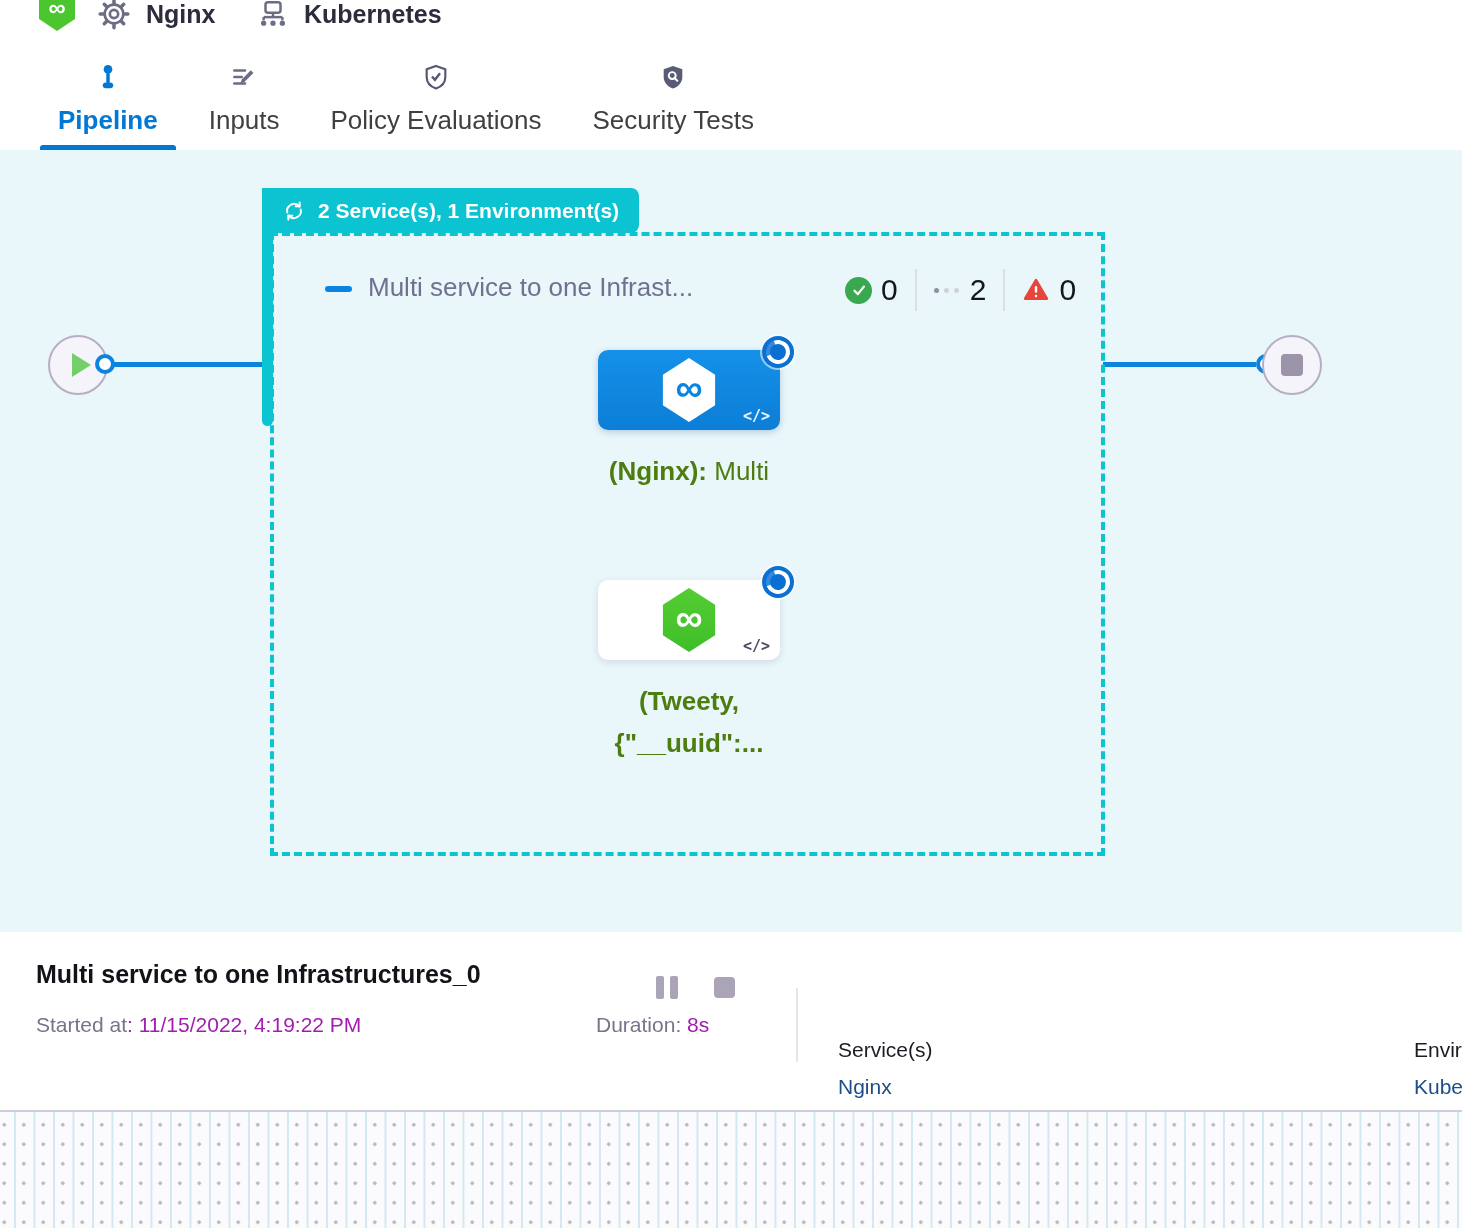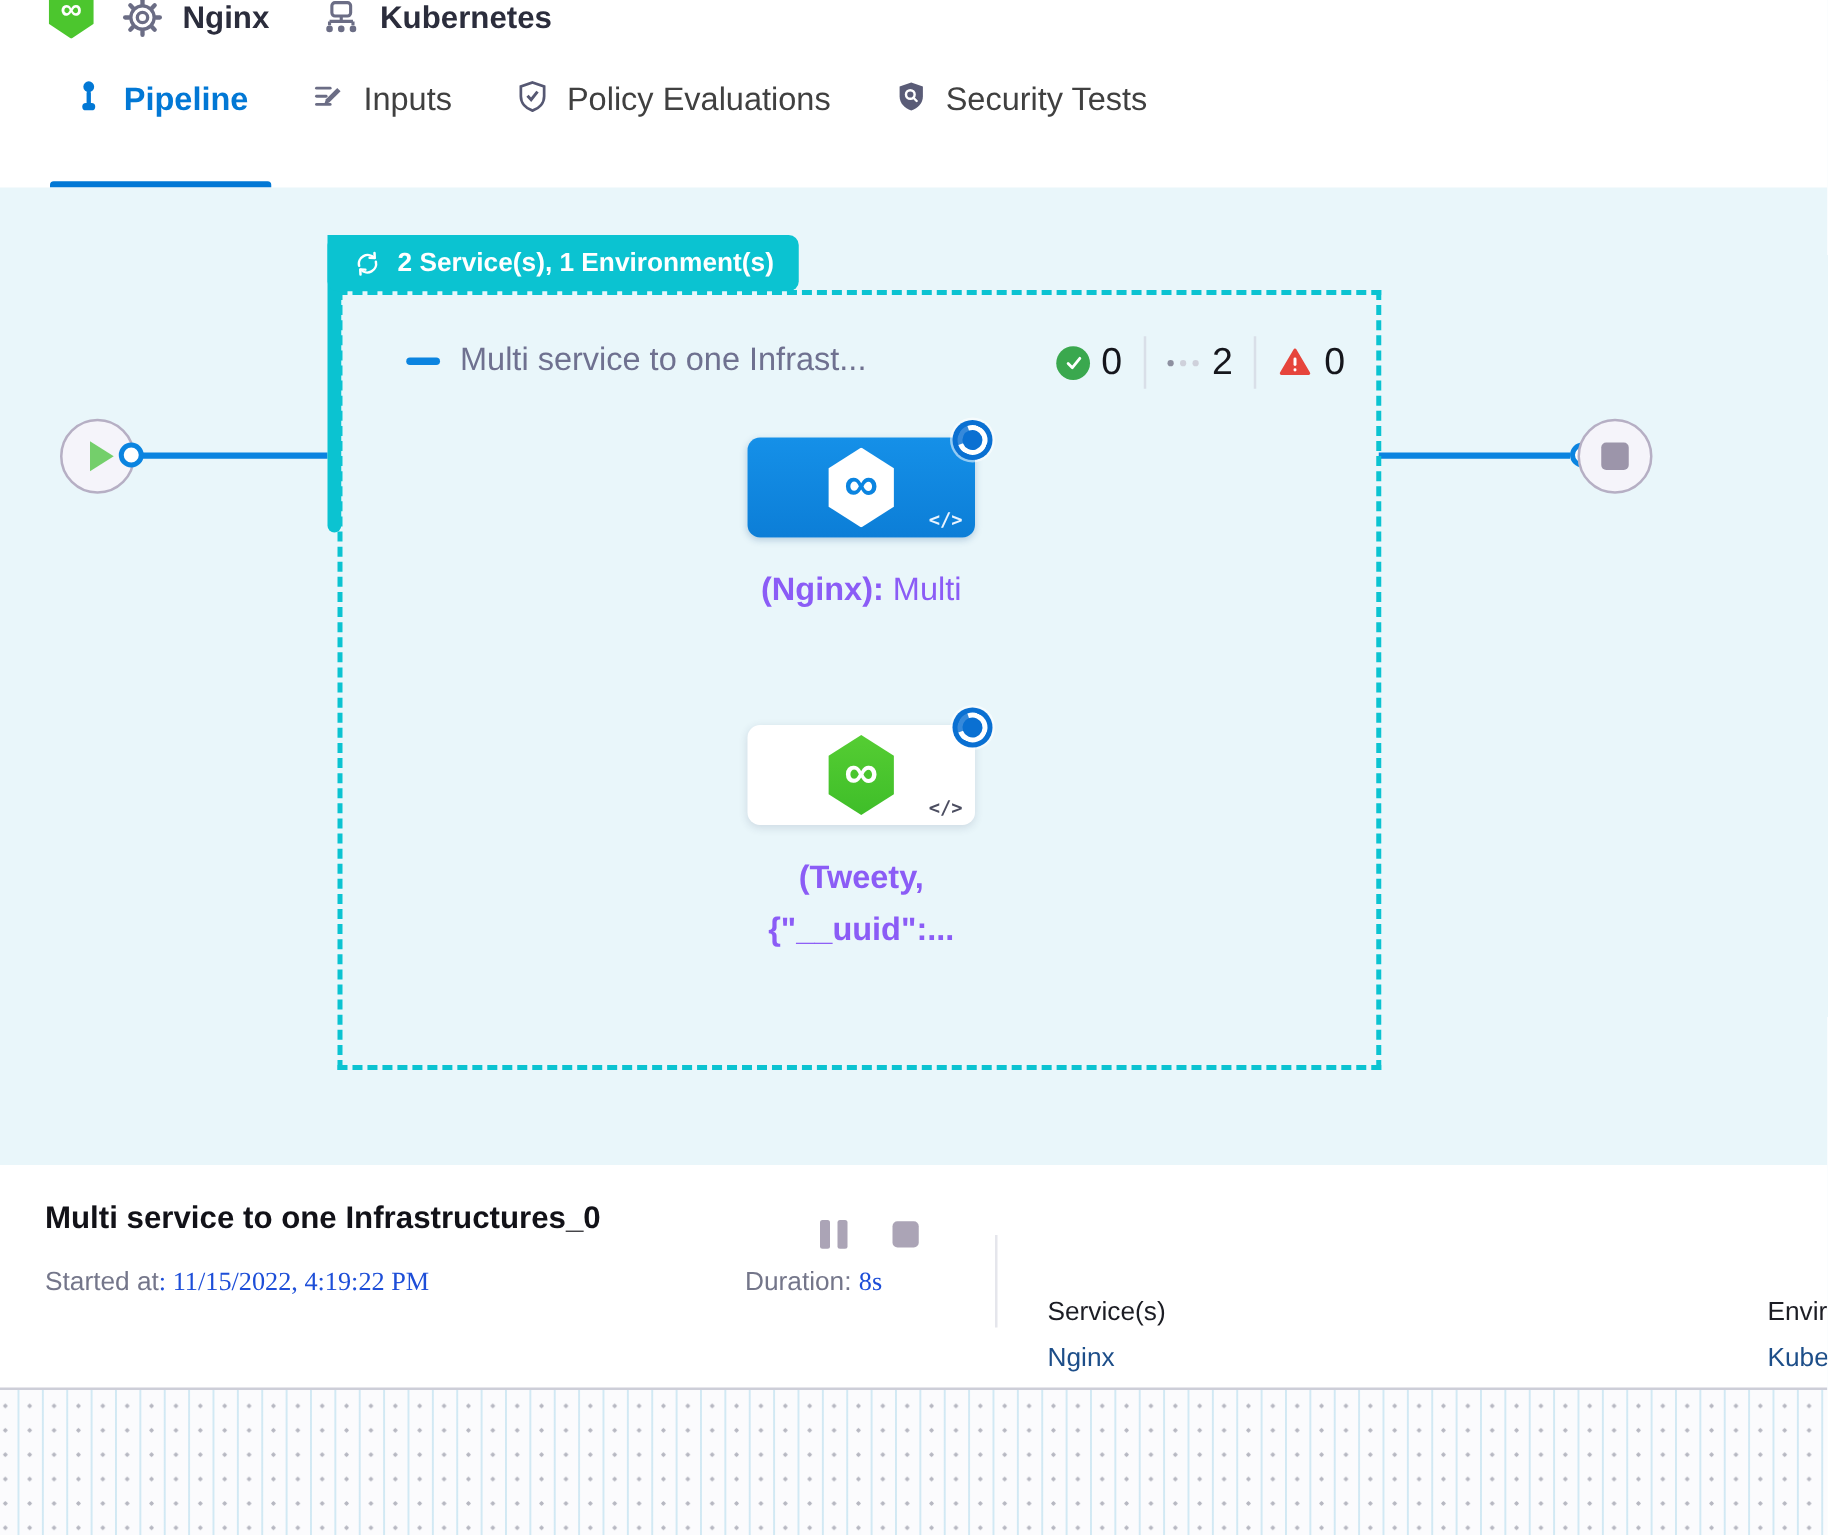--- a/index.html
+++ b/index.html
@@ -14,21 +14,21 @@
             display:flex;align-items:center;justify-content:center;}
   .logo-hex .inf{color:#fff;font-size:24px;font-weight:bold;line-height:1;}
   .chip{position:absolute;top:-6px;height:40px;display:flex;align-items:center;gap:16px;}
   .chip-label{font-size:25px;font-weight:600;color:#2b2d3c;line-height:1;}
   .svc-chip{left:98px;}
   .infra-chip{left:258px;}
 
   
   .tabbar{position:absolute;top:64px;left:0;right:0;height:86px;background:#fff;
           display:flex;align-items:stretch;padding-left:40px;gap:15px;}
-  .tab{display:flex;align-items:flex-start;gap:15px;padding:0 18px;position:relative;cursor:pointer;}
+  .tab{display:flex;align-items:center;gap:15px;padding:0 18px;position:relative;cursor:pointer;flex-direction:column;}
   .tab .tab-label{font-size:26px;font-weight:500;color:#404040;white-space:nowrap;}
   .tab.active .tab-label{color:var(--brand-blue);font-weight:700;}
   .tab.active::after{content:"";position:absolute;left:0;right:0;bottom:0;height:5px;
           background:var(--brand-blue);border-radius:3px 3px 0 0;}
 
   
   .canvas{position:absolute;top:150px;left:0;width:1462px;height:782px;background:var(--canvas);}
 
   .round-node{position:absolute;width:60px;height:60px;border-radius:50%;
               background:#f5f4fa;border:2px solid #b6afc4;box-sizing:border-box;
@@ -89,31 +89,31 @@
   .code-dark{color:#4b4d60;}
 
   .spinner{position:absolute;width:32px;height:32px;border-radius:50%;background:var(--blue-dark);
            box-shadow:0 0 0 2px rgba(255,255,255,.55);}
   .spinner::after{content:"";position:absolute;inset:4px;border-radius:50%;
            border:4px solid #fff;border-left-color:rgba(255,255,255,.18);transform:rotate(25deg);box-sizing:border-box;}
   .spin-1{left:762px;top:186px;}
   .spin-2{left:762px;top:416px;}
 
   .node-label{position:absolute;left:539px;width:300px;text-align:center;font-size:26px;
-              line-height:42px;color:#8b5cf6;cursor:pointer;}
+              line-height:42px;color:#4d7c0f;cursor:pointer;}
   .label-1{top:300px;}
   .label-2{top:530px;}
   .node-label .b{font-weight:700;}
 
   
   .footer{position:absolute;top:932px;left:0;right:0;height:208px;background:#fff;}
   .f-title{position:absolute;left:36px;top:28px;font-size:25px;font-weight:700;color:#121218;white-space:nowrap;}
   .f-row{position:absolute;font-size:21px;white-space:nowrap;}
   .f-lbl{color:#74768a;}
-  .f-val{color:#1d4ed8;font-weight:500;font-family:Liberation Serif, serif;}
+  .f-val{color:#a21caf;font-weight:500;}
   .f-started{left:36px;top:81px;}
   .f-duration{left:596px;top:81px;}
   .pause-btn{position:absolute;left:656px;top:44px;display:flex;gap:6px;cursor:pointer;}
   .pause-btn i{width:8px;height:23px;border-radius:2px;background:#aba4b6;display:block;}
   .stop-btn{position:absolute;left:714px;top:45px;width:21px;height:21px;border-radius:4px;
             background:#aba4b6;cursor:pointer;}
   .f-vsep{position:absolute;left:796px;top:56px;width:2px;height:74px;background:#e5e6ec;}
   .f-col-lbl{font-size:21px;font-weight:500;color:#1c1d24;white-space:nowrap;margin-top:45px;}
   .f-col-val{font-size:21px;color:var(--link);margin-top:13px;white-space:nowrap;cursor:pointer;}
   .f-services{position:absolute;left:838px;top:61px;}

